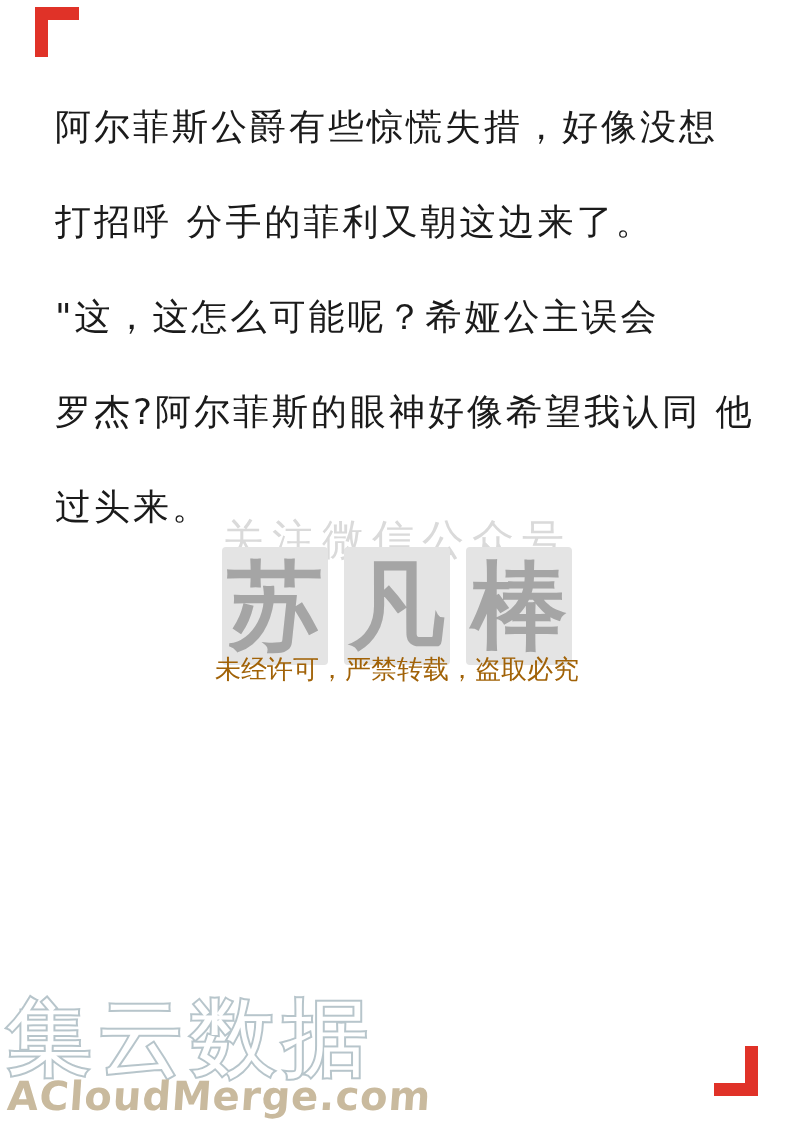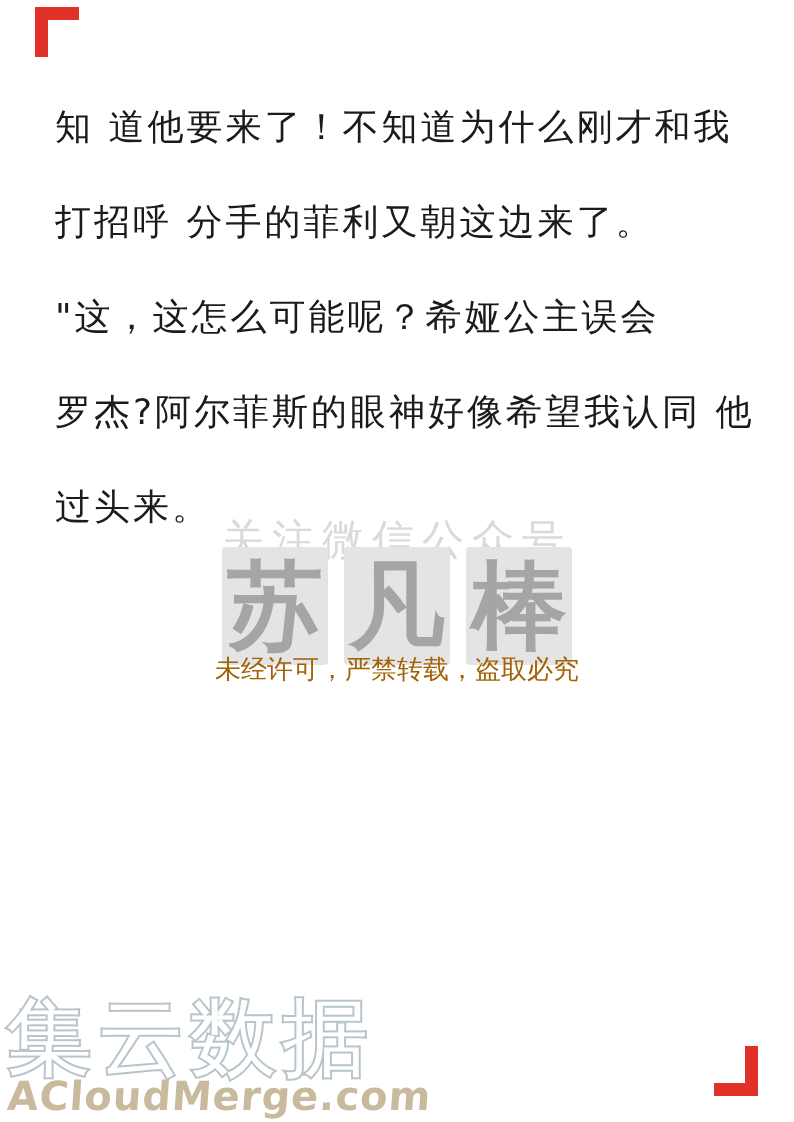--- a/index.html
+++ b/index.html
@@ -92,21 +92,21 @@
   <div class="wm-topline">关注微信公众号</div>
   <div class="wm-tiles">
     <div class="wm-tile" style="background: rgb(228, 228, 228); color: rgb(165, 165, 165);">苏</div>
     <div class="wm-tile" style="background: rgb(228, 228, 228); color: rgb(165, 165, 165);">凡</div>
     <div class="wm-tile" style="background: rgb(228, 228, 228); color: rgb(165, 165, 165);">棒</div>
   </div>
   <div class="wm-bottomline">未经许可，严禁转载，盗取必究</div>
 </div>
 
 <div class="text-layer">
-  <div class="text-line">知 道他要来了！不知道为什么刚才和我</div>
+  <div class="text-line">阿尔菲斯公爵有些惊慌失措，好像没想</div>
   <div class="text-line">打招呼 分手的菲利又朝这边来了。</div>
   <div class="text-line">"这，这怎么可能呢？希娅公主误会</div>
   <div class="text-line">罗杰?阿尔菲斯的眼神好像希望我认同 他</div>
   <div class="text-line">过头来。</div>
 </div>
 
 <div class="corner corner-tl" style="border-color: rgb(224, 50, 40);"></div>
 <div class="corner corner-br" style="border-color: rgb(224, 50, 40);"></div>
 
 <div class="site-logo">

